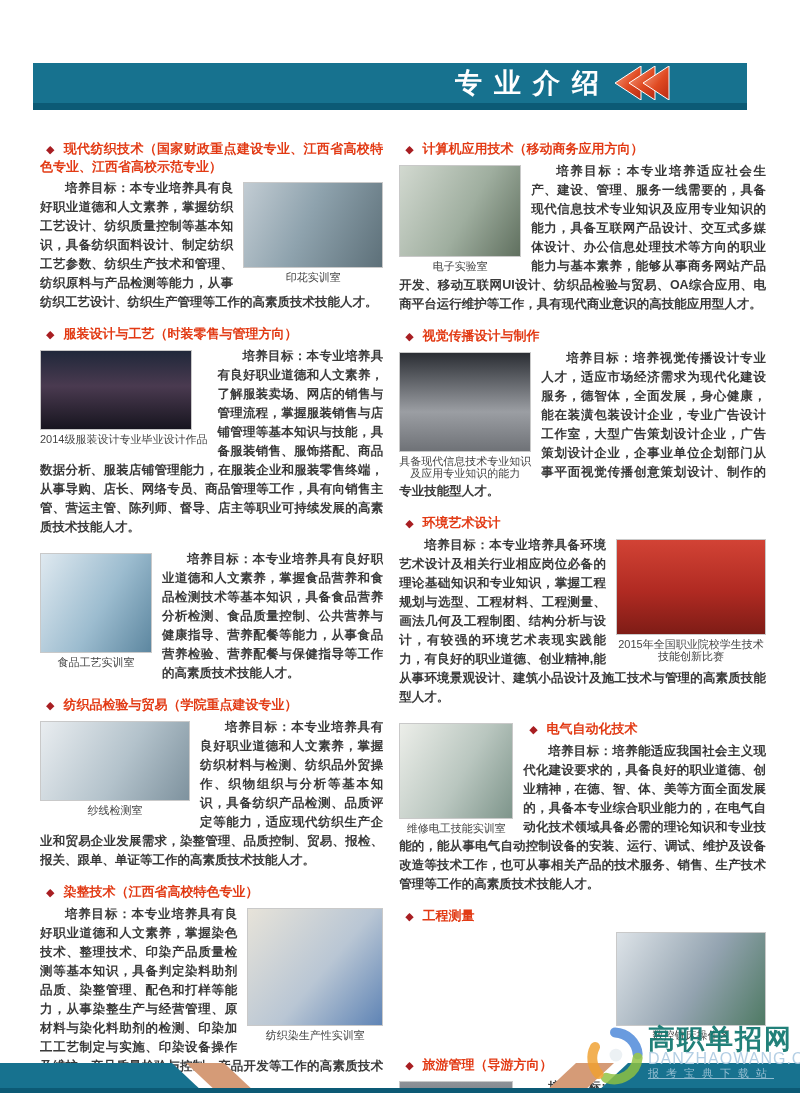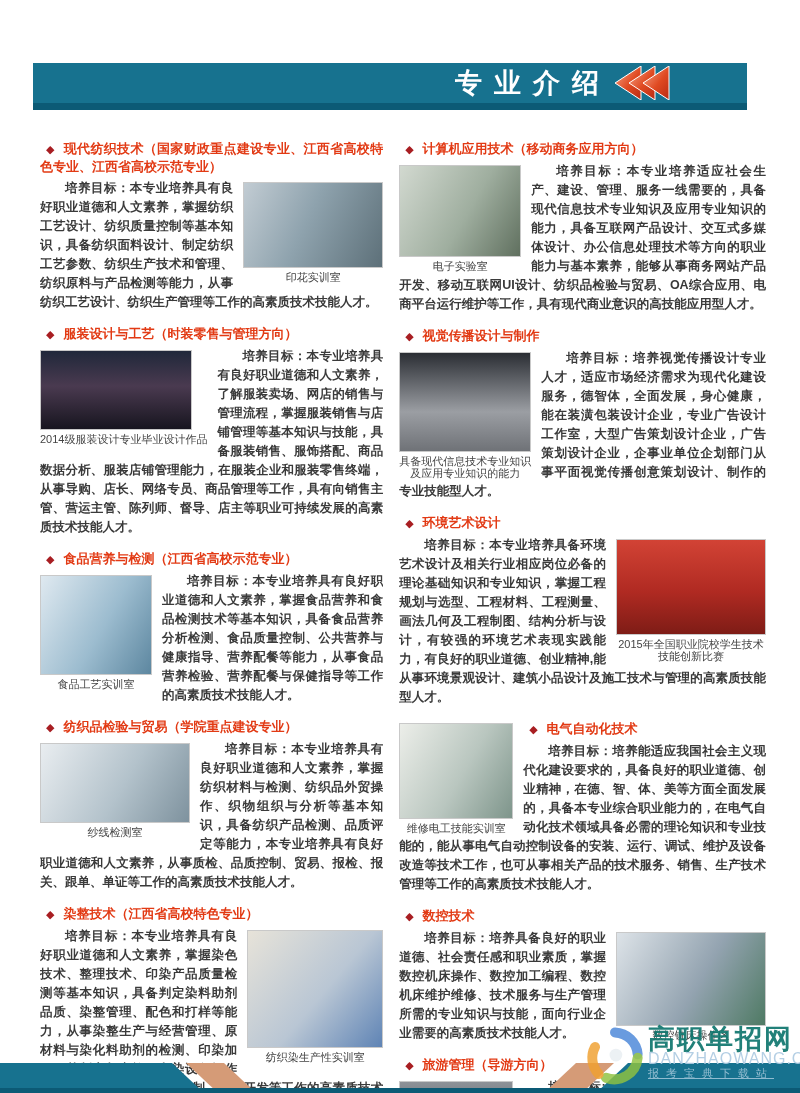--- a/index.html
+++ b/index.html
@@ -105,35 +105,34 @@
     <section>
       <h3><span class="bullet">◆</span><span>服装设计与工艺（时装零售与管理方向）</span></h3>
       <figure class="fl">
         <div class="photo p-catwalk" style="width:152px;height:80px;"></div>
         <figcaption>2014级服装设计专业毕业设计作品</figcaption>
       </figure>
       <p class="body">培养目标：本专业培养具有良好职业道德和人文素养，了解服装卖场、网店的销售与管理流程，掌握服装销售与店铺管理等基本知识与技能，具备服装销售、服饰搭配、商品数据分析、服装店铺管理能力，在服装企业和服装零售终端，从事导购、店长、网络专员、商品管理等工作，具有向销售主管、营运主管、陈列师、督导、店主等职业可持续发展的高素质技术技能人才。</p>
     </section>
 
     <section>
-      <h3><span class="bullet">◆</span><span>食品营养与检测（江西省高校示范专业）</span></h3>
       <figure class="fl">
         <div class="photo p-foodlab" style="width:112px;height:100px;"></div>
         <figcaption>食品工艺实训室</figcaption>
       </figure>
       <p class="body">培养目标：本专业培养具有良好职业道德和人文素养，掌握食品营养和食品检测技术等基本知识，具备食品营养分析检测、食品质量控制、公共营养与健康指导、营养配餐等能力，从事食品营养检验、营养配餐与保健指导等工作的高素质技术技能人才。</p>
     </section>
 
     <section>
       <h3><span class="bullet">◆</span><span>纺织品检验与贸易（学院重点建设专业）</span></h3>
       <figure class="fl">
         <div class="photo p-yarnlab" style="width:150px;height:80px;"></div>
         <figcaption>纱线检测室</figcaption>
       </figure>
-      <p class="body">培养目标：本专业培养具有良好职业道德和人文素养，掌握纺织材料与检测、纺织品外贸操作、织物组织与分析等基本知识，具备纺织产品检测、品质评定等能力，本专业培养具有良好职业道德和人文素养，从事质检、品质控制、贸易、报检、报关、跟单、单证等工作的高素质技术技能人才。</p>
+      <p class="body">培养目标：本专业培养具有良好职业道德和人文素养，掌握纺织材料与检测、纺织品外贸操作、织物组织与分析等基本知识，具备纺织产品检测、品质评定等能力，适应现代纺织生产企业和贸易企业发展需求，染整管理、品质控制、贸易、报检、报关、跟单、单证等工作的高素质技术技能人才。</p>
     </section>
 
     <section>
       <h3><span class="bullet">◆</span><span>染整技术（江西省高校特色专业）</span></h3>
       <figure class="fr">
         <div class="photo p-dyeing" style="width:136px;height:118px;"></div>
         <figcaption>纺织染生产性实训室</figcaption>
       </figure>
       <p class="body">培养目标：本专业培养具有良好职业道德和人文素养，掌握染色技术、整理技术、印染产品质量检测等基本知识，具备判定染料助剂品质、染整管理、配色和打样等能力，从事染整生产与经营管理、原材料与染化料助剂的检测、印染加工工艺制定与实施、印染设备操作及维护、产品质量检验与控制、产品开发等工作的高素质技术技能人才。</p>
     </section>
@@ -172,26 +171,25 @@
     <section>
       <figure class="fl">
         <div class="photo p-electric" style="width:114px;height:96px;"></div>
         <figcaption>维修电工技能实训室</figcaption>
       </figure>
       <h3><span class="bullet">◆</span><span>电气自动化技术</span></h3>
       <p class="body">培养目标：培养能适应我国社会主义现代化建设要求的，具备良好的职业道德、创业精神，在德、智、体、美等方面全面发展的，具备本专业综合职业能力的，在电气自动化技术领域具备必需的理论知识和专业技能的，能从事电气自动控制设备的安装、运行、调试、维护及设备改造等技术工作，也可从事相关产品的技术服务、销售、生产技术管理等工作的高素质技术技能人才。</p>
     </section>
 
     <section>
-      <h3><span class="bullet">◆</span><span>数控技术</span></h3>
+      <h3><span class="bullet">◆</span><span>工程测量</span></h3>
       <figure class="fr">
         <div class="photo p-cnc" style="width:150px;height:94px;"></div>
         <figcaption>数控铣床操作区</figcaption>
       </figure>
-      <p class="body">培养目标：培养具备良好的职业道德、社会责任感和职业素质，掌握数控机床操作、数控加工编程、数控机床维护维修、技术服务与生产管理所需的专业知识与技能，面向行业企业需要的高素质技术技能人才。</p>
     </section>
 
     <section>
       <h3><span class="bullet">◆</span><span>旅游管理（导游方向）</span></h3>
       <figure class="fl">
         <div class="photo p-tour3d" style="width:114px;height:108px;"></div>
 
       </figure>
       <p class="body">培养目标:本专业旨在培养热爱旅游事业，具有良好的职业道德，具备使用双语导游服务的能力，掌握当代旅游企业经营与服务技能的旅游高素质技能型人才。学生在校期间可通过参加全国导游人员资格考试，获取导游证。</p>
     </section>

